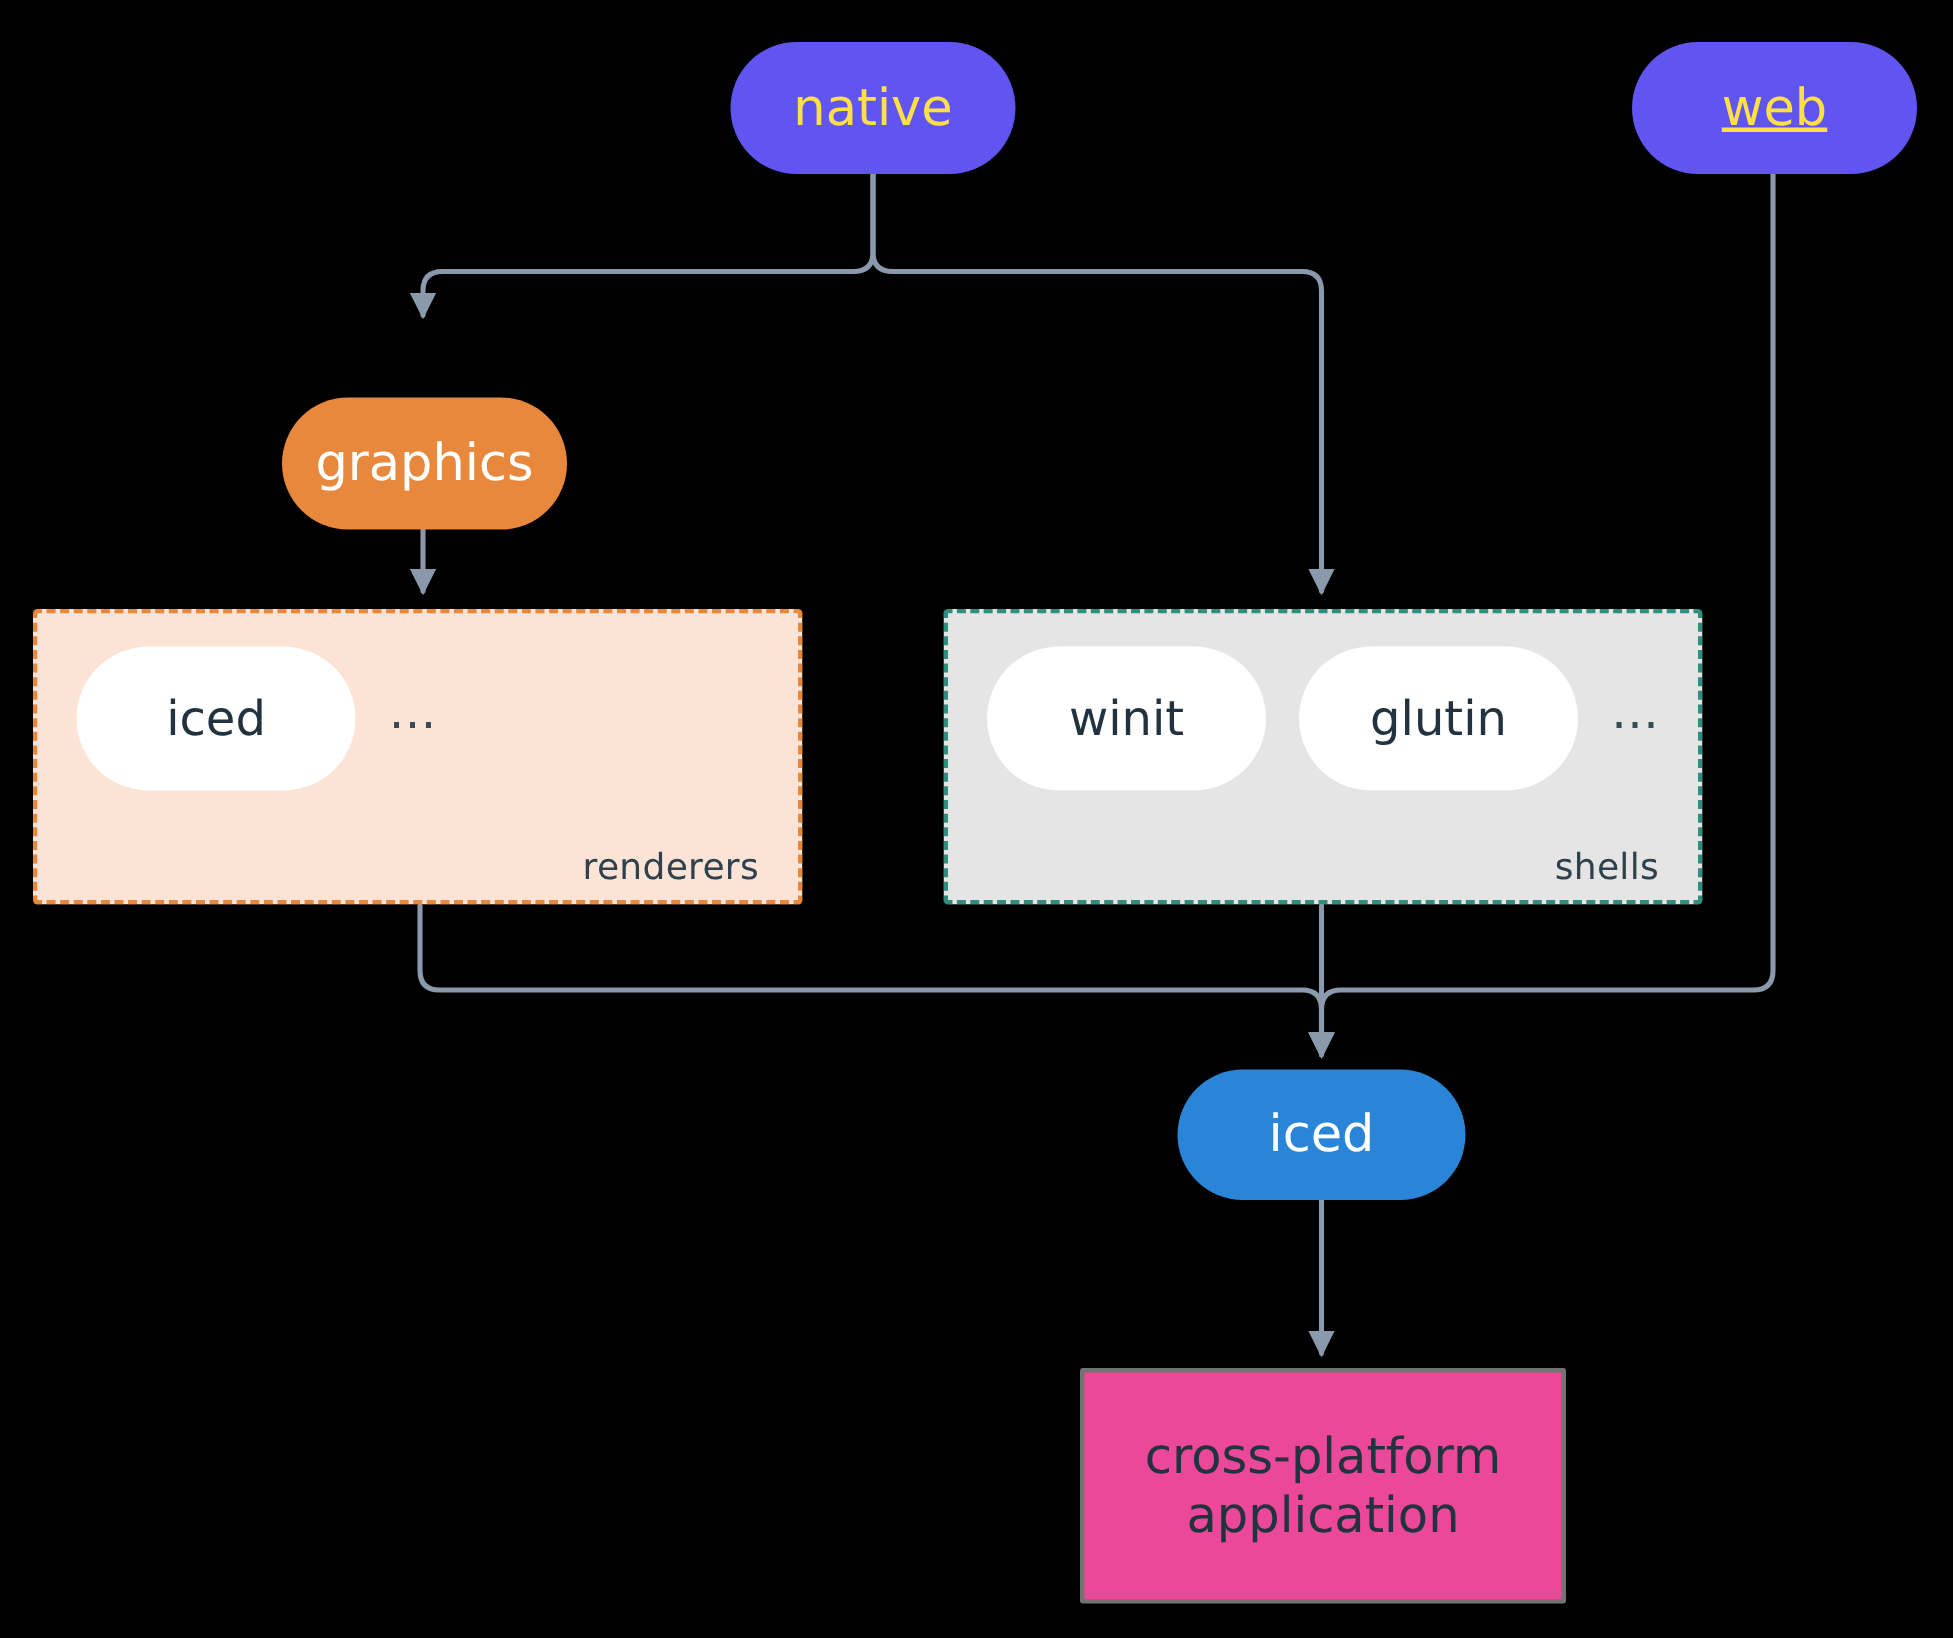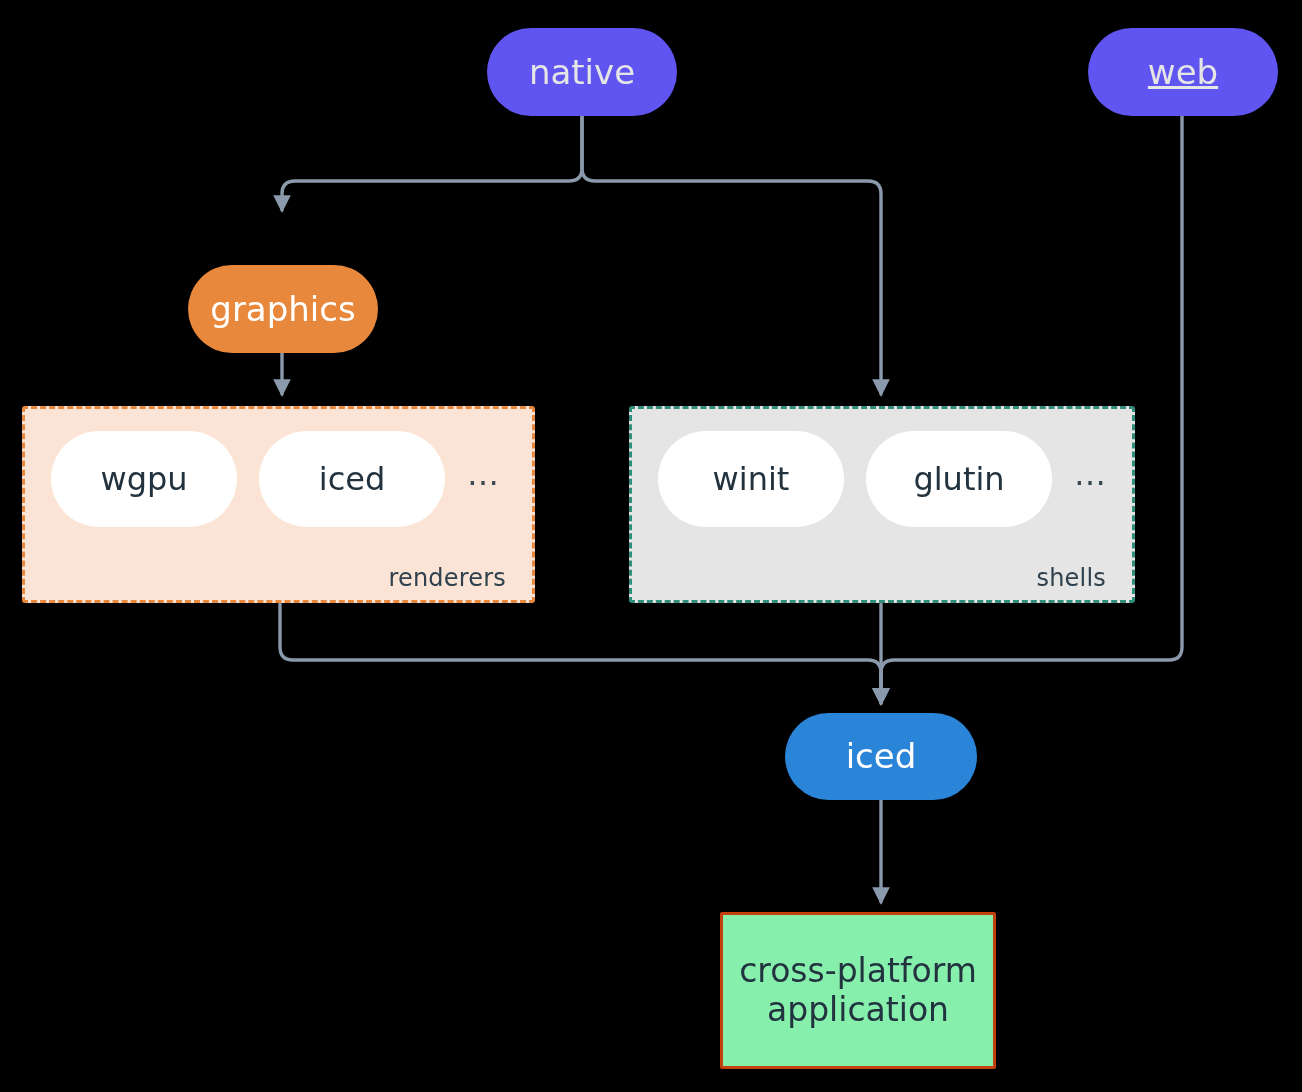--- a/index.html
+++ b/index.html
@@ -38,21 +38,21 @@
     box-sizing: border-box;
     text-align: center;
     line-height: 1.18;
   }
   .pill {
     border-radius: 999px;
   }
 
   .node-native, .node-web {
     background: #6055f0;
-    color: #e5e5e5;
+    color: #fde047;
     font-size: 34px;
   }
   .node-native { left: 487px; top: 28px;  width: 190px; height: 88px; }
   .node-web    { left: 1088px; top: 28px; width: 190px; height: 88px; text-decoration: underline; }
 
   .node-graphics {
     left: 188px; top: 220px; width: 190px; height: 88px;
     background: #e8883c;
     color: #ffffff;
     font-size: 34px;
@@ -60,23 +60,23 @@
   }
 
   .node-iced {
     left: 785px; top: 713px; width: 192px; height: 87px;
     background: #2a85d8;
     color: #ffffff;
     font-size: 34px;
   }
 
   .node-app {
-    left: 720px; top: 912px; width: 276px; height: 157px;
-    background: #86efac;
-    border: 3px solid #c2410c;
+    left: 720px; top: 912px; width: 324px; height: 157px;
+    background: #ec4899;
+    border: 3px solid #737373;
     color: #22333f;
     font-size: 33px;
     border-radius: 2px;
     flex-direction: column;
     padding: 0 14px;
   }
   .node-app .line { display: block; }
 
   
   .cluster {
@@ -169,23 +169,20 @@
     <span>web</span>
   </div>
 
   <div class="node pill node-graphics">
     <span>graphics</span>
   </div>
 
   <div class="cluster cluster-renderers">
     <div class="leaf-row">
       <div class="leaf">
-        <span>wgpu</span>
-      </div>
-      <div class="leaf">
         <span>iced</span>
       </div>
       <div class="ellipsis">…</div>
     </div>
     <div class="cluster-label">renderers</div>
   </div>
 
   <div class="cluster cluster-shells">
     <div class="leaf-row">
       <div class="leaf">

